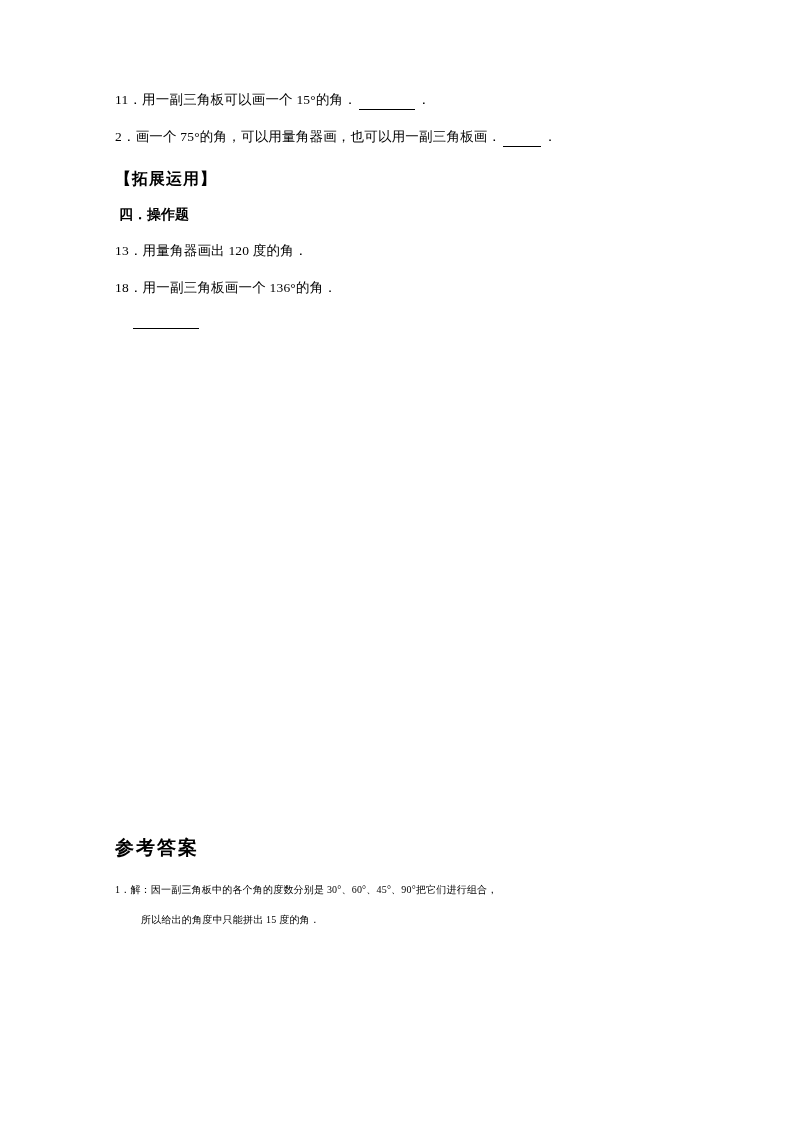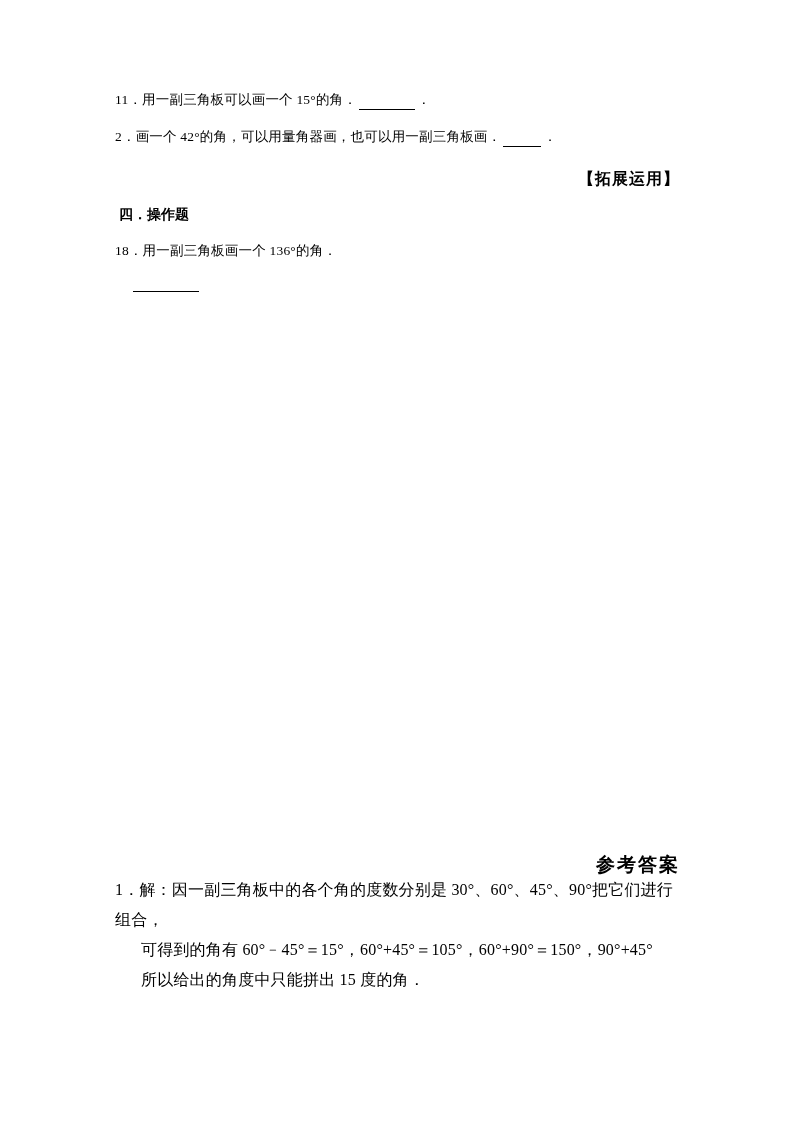--- a/index.html
+++ b/index.html
@@ -55,21 +55,20 @@
     vertical-align: bottom;
     margin: 0 2px;
   }
   .section-head {
     font-size: 16px;
     font-weight: bold;
     font-family: "DejaVu Sans", sans-serif;
     margin-top: 22px;
     margin-bottom: 16px;
     letter-spacing: 1px;
-    text-align: right;
   }
   .sub-head {
     font-size: 14px;
     font-weight: bold;
     font-family: "DejaVu Sans", sans-serif;
     margin-left: 4px;
     margin-bottom: 17px;
   }
   .answer-blank-line {
     margin-left: 18px;
@@ -77,43 +76,43 @@
   }
   .blank-answer {
     display: inline-block;
     width: 66px;
     border-bottom: 1px solid #000;
     height: 10px;
   }
   .answers-title {
     position: absolute;
     left: 0;
-    top: 762px;
+    top: 745px;
     width: 565px;
-    text-align: right;
+    text-align: left;
     font-size: 19px;
     font-weight: bold;
     font-family: "DejaVu Sans", sans-serif;
     letter-spacing: 2px;
   }
   .answers-body {
     position: absolute;
     left: 0;
     top: 785px;
     width: 570px;
   }
   .ans-sub-head {
     font-size: 13.5px;
     font-weight: bold;
     font-family: "DejaVu Sans", sans-serif;
     margin-bottom: 16px;
     margin-left: -2px;
   }
   .ans-line {
-    font-size: 16px;
+    font-size: 10px;
     line-height: 30px;
     letter-spacing: 0.2px;
   }
   .ans-line.indent {
     margin-left: 26px;
   }
   .ans-line.indent2 {
     margin-left: 26px;
   }
 </style>
@@ -121,38 +120,40 @@
 <body>
 
 <div class="page">
   <div class="content">
 
     <div class="q-line">
       <span class="q-num">11．</span><span>用一副三角板可以画一个 15°的角．</span><span class="blank-long"></span><span>．</span>
     </div>
 
     <div class="q-line">
-      <span class="q-num">2．</span><span>画一个 42°的角，可以用量角器画，也可以用一副三角板画．</span><span class="blank-short"></span><span>．</span>
+      <span class="q-num">2．</span><span>画一个 75°的角，可以用量角器画，也可以用一副三角板画．</span><span class="blank-short"></span><span>．</span>
     </div>
 
     <div class="section-head">【拓展运用】</div>
 
     <div class="sub-head">四．操作题</div>
 
+    <div class="q-line">
+      <span class="q-num">13．</span><span>用量角器画出 120 度的角．</span>
+    </div>
 
     <div class="q-line">
       <span class="q-num">18．</span><span>用一副三角板画一个 136°的角．</span>
     </div>
 
     <div class="answer-blank-line">
       <span class="blank-answer"></span>
     </div>
 
     <div class="answers-title">参考答案</div>
 
     <div class="answers-body">
       <div class="ans-line">1．解：因一副三角板中的各个角的度数分别是 30°、60°、45°、90°把它们进行组合，</div>
-      <div class="ans-line indent">可得到的角有 60°﹣45°＝15°，60°+45°＝105°，60°+90°＝150°，90°+45°</div>
       <div class="ans-line indent2">所以给出的角度中只能拼出 15 度的角．</div>
     </div>
 
   </div>
 </div>
 
 </body></html>

